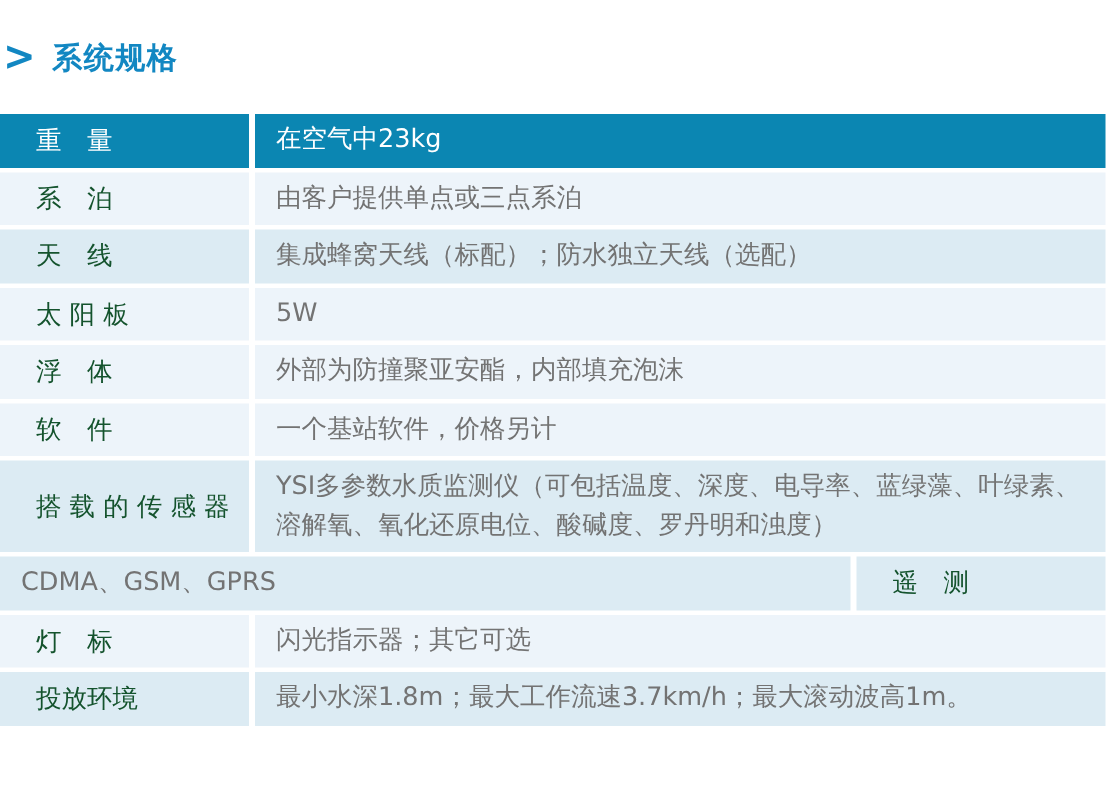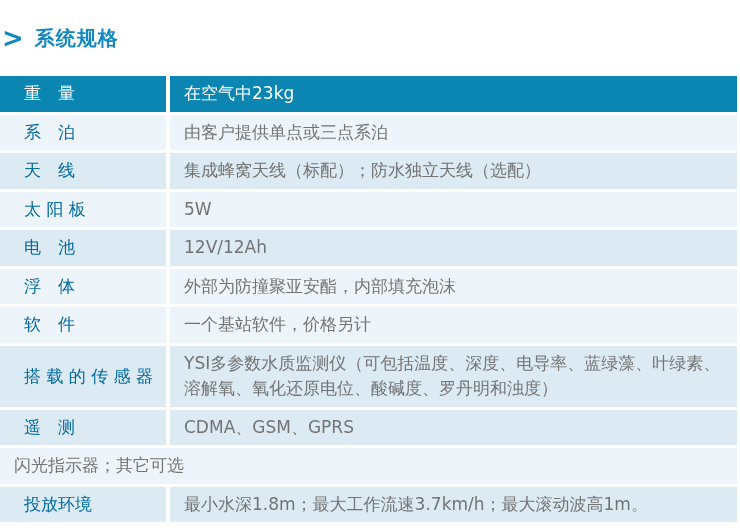--- a/index.html
+++ b/index.html
@@ -36,21 +36,21 @@
   }
   .cell {
     font-size:17px;
     display:flex;
     align-items:center;
   }
   .cell-label {
     width:166px;
     flex:0 0 166px;
     padding-left:24px;
-    color:#0369a1;
+    color:#14532d;
   }
   .cell-value {
     flex:1;
     padding:5px 8px 5px 14px;
     color:#737373;
     line-height:1.5;
   }
   .spec-row .cell { min-height:31px; }
   .spec-row.header .cell { min-height:33px; background:#0b86b2; }
   .spec-row.header .cell-label,
@@ -83,46 +83,43 @@
     <div class="spec-row dark">
       <div class="cell cell-label">天　线</div>
       <div class="cell cell-value">集成蜂窝天线（标配）；防水独立天线（选配）</div>
     </div>
 
     <div class="spec-row light">
       <div class="cell cell-label">太 阳 板</div>
       <div class="cell cell-value">5W</div>
     </div>
 
-    <div class="spec-row dark">
-      <div class="cell cell-label">电　池</div>
-      <div class="cell cell-value">12V/12Ah</div>
-    </div>
 
     <div class="spec-row light">
       <div class="cell cell-label">浮　体</div>
       <div class="cell cell-value">外部为防撞聚亚安酯，内部填充泡沫</div>
     </div>
 
     <div class="spec-row light">
       <div class="cell cell-label">软　件</div>
       <div class="cell cell-value">一个基站软件，价格另计</div>
     </div>
 
     <div class="spec-row dark">
       <div class="cell cell-label">搭 载 的 传 感 器</div>
       <div class="cell cell-value">YSI多参数水质监测仪（可包括温度、深度、电导率、蓝绿藻、叶绿素、溶解氧、氧化还原电位、酸碱度、罗丹明和浊度）</div>
     </div>
 
     <div class="spec-row dark">
+      <div class="cell cell-value">CDMA、GSM、GPRS</div>
       <div class="cell cell-label">遥　测</div>
-      <div class="cell cell-value">CDMA、GSM、GPRS</div>
     </div>
 
     <div class="spec-row light">
+      <div class="cell cell-label">灯　标</div>
       <div class="cell cell-value">闪光指示器；其它可选</div>
     </div>
 
     <div class="spec-row dark">
       <div class="cell cell-label">投放环境</div>
       <div class="cell cell-value">最小水深1.8m；最大工作流速3.7km/h；最大滚动波高1m。</div>
     </div>
 
   </div>
 </div>

